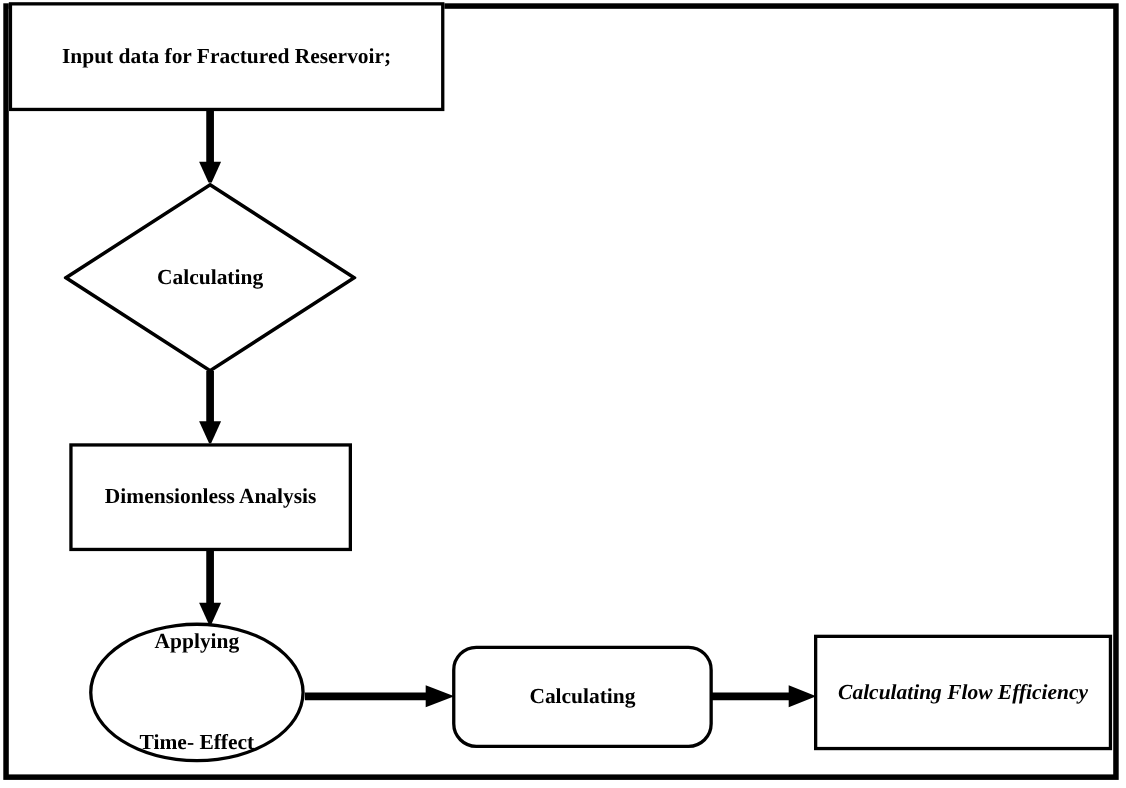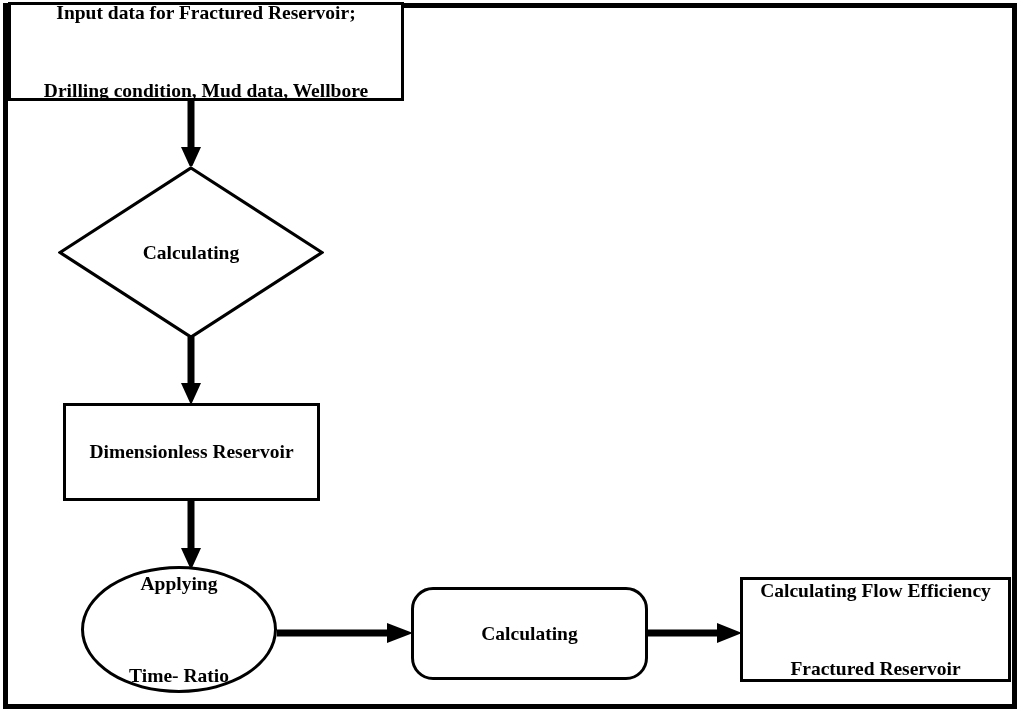--- a/index.html
+++ b/index.html
@@ -110,36 +110,36 @@
 
   
   #node-flowefficiency {
     left: 740px;
     top: 577px;
     width: 271px;
     height: 105px;
     border: 3px solid #000000;
     font-size: 19.5px;
     line-height: 1.5;
+    font-style: italic;
   }
 
   
   .arrow { position: absolute; }
   .arrow svg { display: block; }
 </style>
 </head>
 <body>
 
 <div id="canvas">
 
   <div id="outer-frame"></div>
 
   <div class="node" id="node-input">
     <span class="line">Input data for Fractured Reservoir;</span>
-    <span class="line">Drilling condition, Mud data, Wellbore</span>
   </div>
 
   <div class="arrow" id="arrow-1" style="left:176px; top:99px; width:30px; height:70px;">
     <svg width="30" height="70" viewBox="0 0 30 70">
       <line x1="15" y1="0" x2="15" y2="54" stroke="#000" stroke-width="7"></line>
       <polygon points="15,70 5,48 25,48" fill="#000"></polygon>
     </svg>
   </div>
 
   <div class="node" id="node-diamond">
@@ -152,33 +152,33 @@
   </div>
 
   <div class="arrow" id="arrow-2" style="left:176px; top:337px; width:30px; height:68px;">
     <svg width="30" height="68" viewBox="0 0 30 68">
       <line x1="15" y1="0" x2="15" y2="52" stroke="#000" stroke-width="7"></line>
       <polygon points="15,68 5,46 25,46" fill="#000"></polygon>
     </svg>
   </div>
 
   <div class="node" id="node-dimensionless">
-    <span class="line">Dimensionless Reservoir</span>
+    <span class="line">Dimensionless Analysis</span>
   </div>
 
   <div class="arrow" id="arrow-3" style="left:176px; top:500px; width:30px; height:70px;">
     <svg width="30" height="70" viewBox="0 0 30 70">
       <line x1="15" y1="0" x2="15" y2="54" stroke="#000" stroke-width="7"></line>
       <polygon points="15,70 5,48 25,48" fill="#000"></polygon>
     </svg>
   </div>
 
   <div class="node" id="node-ellipse">
     <span class="line">Applying</span>
-    <span class="line">Time- Ratio</span>
+    <span class="line">Time- Effect</span>
   </div>
 
   <div class="arrow" id="arrow-4" style="left:277px; top:618px; width:136px; height:30px;">
     <svg width="136" height="30" viewBox="0 0 136 30">
       <line x1="0" y1="15" x2="114" y2="15" stroke="#000" stroke-width="7"></line>
       <polygon points="136,15 110,5 110,25" fill="#000"></polygon>
     </svg>
   </div>
 
   <div class="node" id="node-roundrect">
@@ -187,16 +187,15 @@
 
   <div class="arrow" id="arrow-5" style="left:647px; top:618px; width:95px; height:30px;">
     <svg width="95" height="30" viewBox="0 0 95 30">
       <line x1="0" y1="15" x2="74" y2="15" stroke="#000" stroke-width="7"></line>
       <polygon points="95,15 70,5 70,25" fill="#000"></polygon>
     </svg>
   </div>
 
   <div class="node" id="node-flowefficiency">
     <span class="line">Calculating Flow Efficiency</span>
-    <span class="line">Fractured Reservoir</span>
   </div>
 
 </div>
 
 </body></html>

